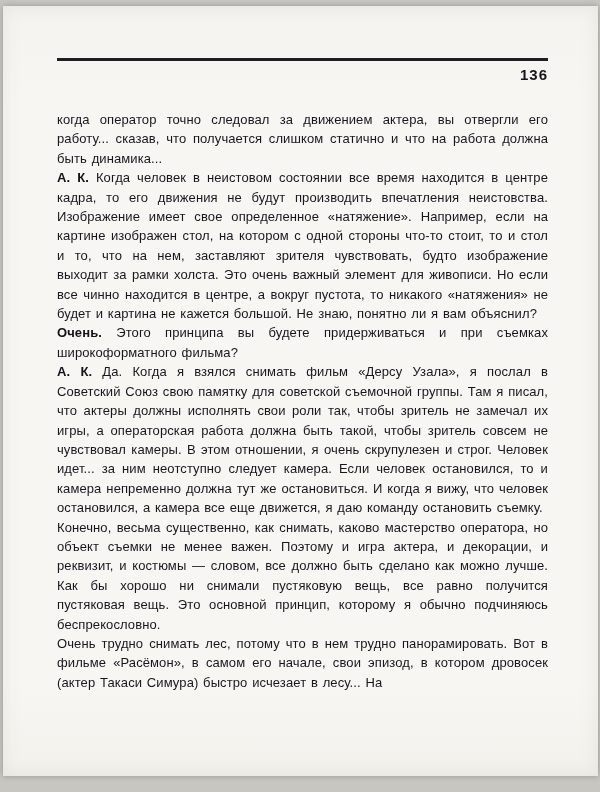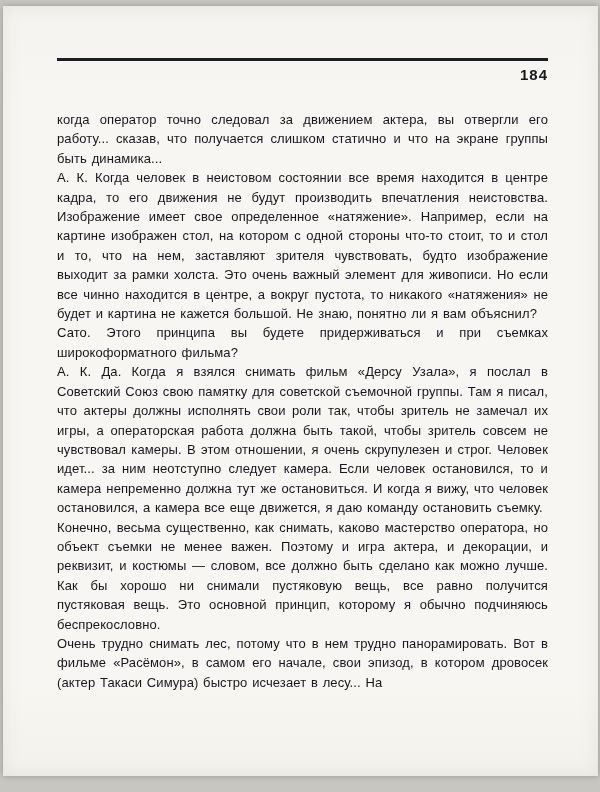--- a/index.html
+++ b/index.html
@@ -48,34 +48,34 @@
     letter-spacing: 0.1px;
     word-spacing: 1px;
     -webkit-hyphens: auto;
     hyphens: auto;
   }
   .text-block p {
     margin: 0;
     padding: 0;
   }
   .text-block b {
-    font-weight: normal;
+    font-weight: bold;
     color: #121219;
     margin-top: 25px;
   }
 </style>
 </head>
 <body>
 
 <div class="scan-page">
   <div class="page-inner">
     <div class="top-rule"></div>
-    <div class="page-number">184</div>
+    <div class="page-number">136</div>
     <div class="text-block">
-        <p>когда оператор точно следовал за движением актера, вы отвергли его работу... сказав, что получается слишком статично и что на экране группы быть динамика...</p>
+        <p>когда оператор точно следовал за движением актера, вы отвергли его работу... сказав, что получается слишком статично и что на работа должна быть динамика...</p>
         <p><b>А. К. </b>Когда человек в неистовом состоянии все время находится в центре кадра, то его движения не будут производить впечатления неистовства. Изображение имеет свое определенное «натяжение». Например, если на картине изображен стол, на котором с одной стороны что-то стоит, то и стол и то, что на нем, заставляют зрителя чувствовать, будто изображение выходит за рамки холста. Это очень важный элемент для живописи. Но если все чинно находится в центре, а вокруг пустота, то никакого «натяжения» не будет и картина не кажется большой. Не знаю, понятно ли я вам объяснил?</p>
-        <p><b>Сато. </b>Этого принципа вы будете придерживаться и при съемках широкоформатного фильма?</p>
+        <p><b>Очень. </b>Этого принципа вы будете придерживаться и при съемках широкоформатного фильма?</p>
         <p><b>А. К. </b>Да. Когда я взялся снимать фильм «Дерсу Узала», я послал в Советский Союз свою памятку для советской съемочной группы. Там я писал, что актеры должны исполнять свои роли так, чтобы зритель не замечал их игры, а операторская работа должна быть такой, чтобы зритель совсем не чувствовал камеры. В этом отношении, я очень скрупулезен и строг. Человек идет... за ним неотступно следует камера. Если человек остановился, то и камера непременно должна тут же остановиться. И когда я вижу, что человек остановился, а камера все еще движется, я даю команду остановить съемку.</p>
         <p>Конечно, весьма существенно, как снимать, каково мастерство оператора, но объект съемки не менее важен. Поэтому и игра актера, и декорации, и реквизит, и костюмы — словом, все должно быть сделано как можно лучше. Как бы хорошо ни снимали пустяковую вещь, все равно получится пустяковая вещь. Это основной принцип, которому я обычно подчиняюсь беспрекословно.</p>
         <p>Очень трудно снимать лес, потому что в нем трудно панорамировать. Вот в фильме «Расёмон», в самом его начале, свои эпизод, в котором дровосек (актер Такаси Симура) быстро исчезает в лесу... На</p>
       </div>
   </div>
 </div>
 
 </body></html>

